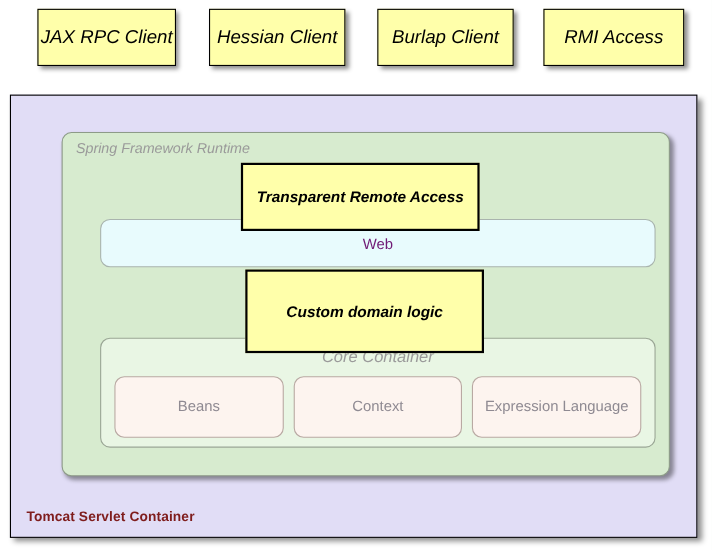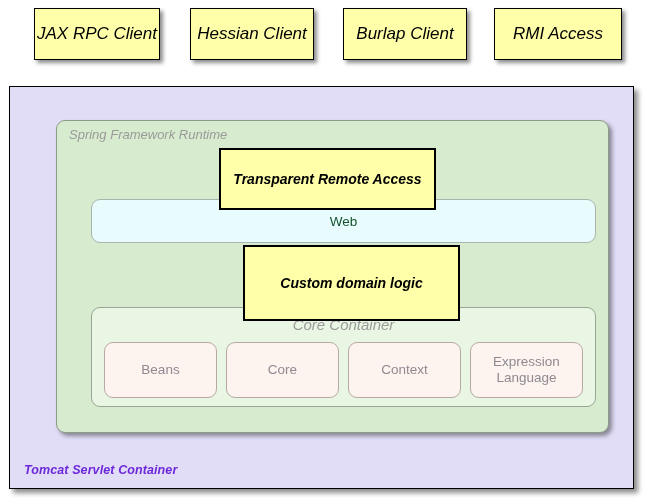--- a/index.html
+++ b/index.html
@@ -45,22 +45,21 @@
     box-shadow: 4px 4px 5px rgba(0,0,0,0.45);
     box-sizing: border-box;
   }
 
   .tomcat-label {
     position: absolute;
     left: 14px;
     bottom: 11px;
     font-size: 12.5px;
     font-weight: bold;
-    font-style: italic;
-    color: #6d28d9;
+    color: #7f1d1d;
     letter-spacing: 0.1px;
   }
 
   .green-runtime {
     position: absolute;
     left: 46px;
     top: 33px;
     width: 553px;
     height: 313px;
     background: #d7ebcf;
@@ -86,21 +85,21 @@
     width: 505px;
     height: 44px;
     background: #e8fbfd;
     border: 1px solid #a9b4ae;
     border-radius: 9px;
     box-sizing: border-box;
     display: flex;
     align-items: center;
     justify-content: center;
     font-size: 13.5px;
-    color: #14532d;
+    color: #701a75;
   }
 
   .core-container {
     position: absolute;
     left: 34px;
     top: 186px;
     width: 505px;
     height: 100px;
     background: #e9f6e4;
     border: 1px solid #9aa695;
@@ -165,21 +164,20 @@
     top: 148px;
     width: 217px;
     height: 62px;
   }
 
   #domain-logic-box {
     left: 223px;
     top: 245px;
     width: 217px;
     height: 76px;
-    margin-left: 20px;
   }
 </style>
 </head>
 <body>
 
 <div id="canvas">
 
   <div class="client-box" id="client-0" style="left:34px; top:8px; width:126px; height:52px;">
     <span>JAX RPC Client</span>
   </div>
@@ -205,23 +203,20 @@
       <div class="web-bar">
         <span>Web</span>
       </div>
 
       <div class="core-container">
         <div class="core-title">Core Container</div>
 
         <div class="module-row">
           <div class="module-box">
             <span>Beans</span>
-          </div>
-          <div class="module-box">
-            <span>Core</span>
           </div>
           <div class="module-box">
             <span>Context</span>
           </div>
           <div class="module-box">
             <span>Expression Language</span>
           </div>
         </div>
       </div>
 

